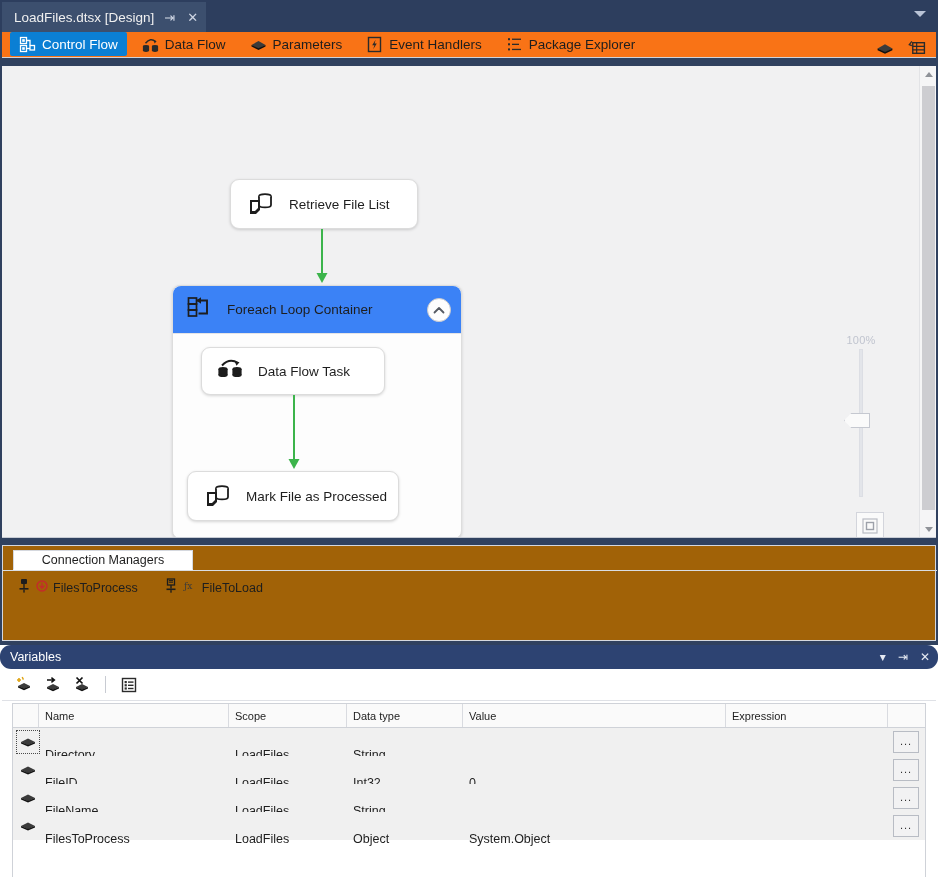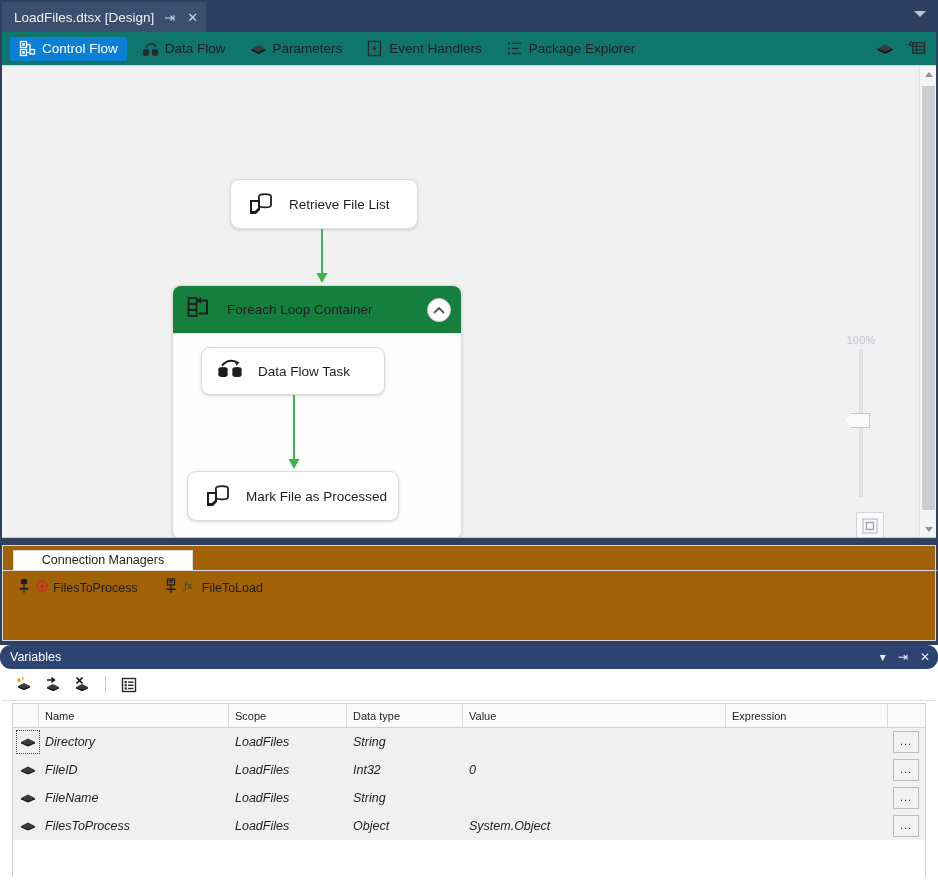--- a/index.html
+++ b/index.html
@@ -37,24 +37,24 @@
   .tabstrip-chevron {
     position: absolute; right: 12px; top: 11px;
     width: 0; height: 0;
     border-left: 6px solid transparent;
     border-right: 6px solid transparent;
     border-top: 6px solid #b9c3d6;
   }
 
   
   .designer-tabs {
-    position: absolute; left: 2px; top: 32px; width: 934px; height: 34px;
-    background: #0f766e;
+    position: absolute; left: 2px; top: 32px; width: 934px; height: 26px;
+    background: #f97316;
     border-bottom: 1px solid #cfd3da;
-    display: flex; align-items: center;
+    display: flex; align-items: flex-start;
     padding-left: 8px;
   }
   .dtab {
     display: flex; align-items: center; gap: 6px;
     height: 24px; padding: 0 9px;
     font-size: 13.5px; color: #1e1e1e;
     margin-right: 6px;
     white-space: nowrap;
   }
   .dtab.active {
@@ -95,21 +95,21 @@
 
   .container-box {
     position: absolute;
     background: #fdfdfd;
     border: 1px solid #dddddd;
     border-radius: 8px;
     box-shadow: 0 1px 3px rgba(0,0,0,0.14);
   }
   .container-head {
     position: absolute; left: 0; top: 0; right: 0; height: 48px;
-    background: #15803d;
+    background: #3b82f6;
     border-bottom: 1px solid #e4e4e6;
     border-radius: 8px 8px 0 0;
     display: flex; align-items: center;
     padding-left: 12px; gap: 14px;
     font-size: 13.5px; color: #1e1e1e;
   }
   .collapse-btn {
     position: absolute; right: 10px; top: 12px;
     width: 24px; height: 24px; border-radius: 50%;
     border: 1px solid #c9c9cc; background: #fdfdfd;
@@ -230,25 +230,24 @@
     padding-left: 6px;
     border-right: 1px solid #d9dbe0;
   }
   .grid-body { position: relative; }
   .grow {
     position: relative; height: 28px;
     background: #f0f0f0;
     border-bottom: 1px solid #f0f0f0;
   }
   .cell {
-    position: absolute; top: 0; height: 28px;
+    position: absolute; top: 13px; height: 28px;
     display: flex; align-items: center;
     font-size: 12.5px; color: #1e1e1e;
     padding-left: 6px;
-    font-style: italic;
   }
   .var-ico-cell { position: absolute; left: 6px; top: 5px; width: 18px; height: 18px; }
   .var-ico-cell.focused { outline: 1px dotted #4a4a4a; outline-offset: 2px; }
   .ell-btn {
     position: absolute; right: 6px; top: 3px;
     width: 26px; height: 22px;
     border: 1px solid #b8bcc4; background: #f2f2f3;
     font-size: 11px; color: #333; line-height: 18px;
     text-align: center; letter-spacing: 1px;
   }

